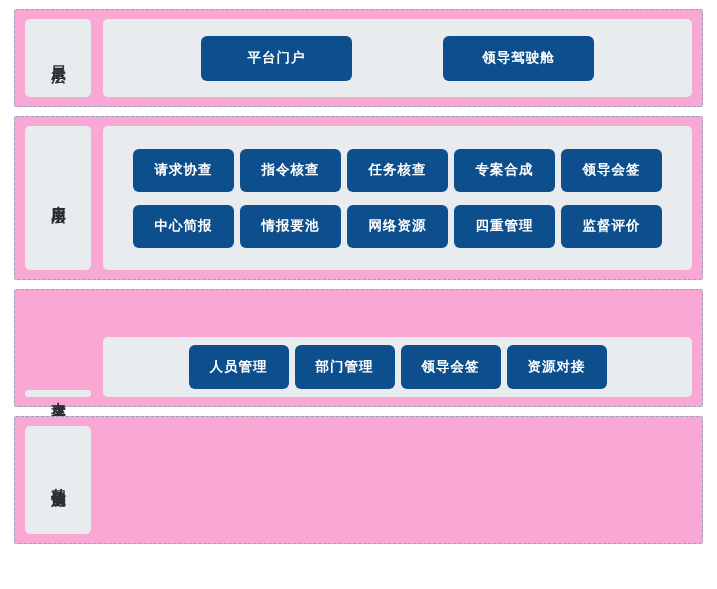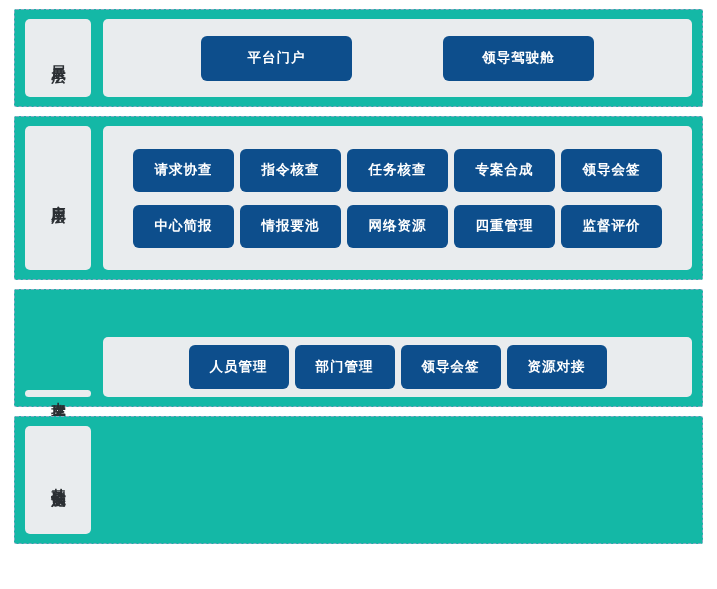--- a/index.html
+++ b/index.html
@@ -24,21 +24,21 @@
     flex-direction: column;
   }
 
   
   .layer {
     border: 1.6px dashed #8aa7c4;
     border-radius: 2px;
     display: flex;
     align-items: stretch;
     padding: 9px 10px;
-    background: #14b8a6;
+    background: #f9a8d4;
   }
   .layer + .layer { margin-top: 9px; }
 
   .layer-display { height: 98px; }
   .layer-app     { height: 164px; }
   .layer-support { height: 118px; align-items: flex-end; }
   .layer-infra   { height: 128px; }
 
   
   .layer-label {

